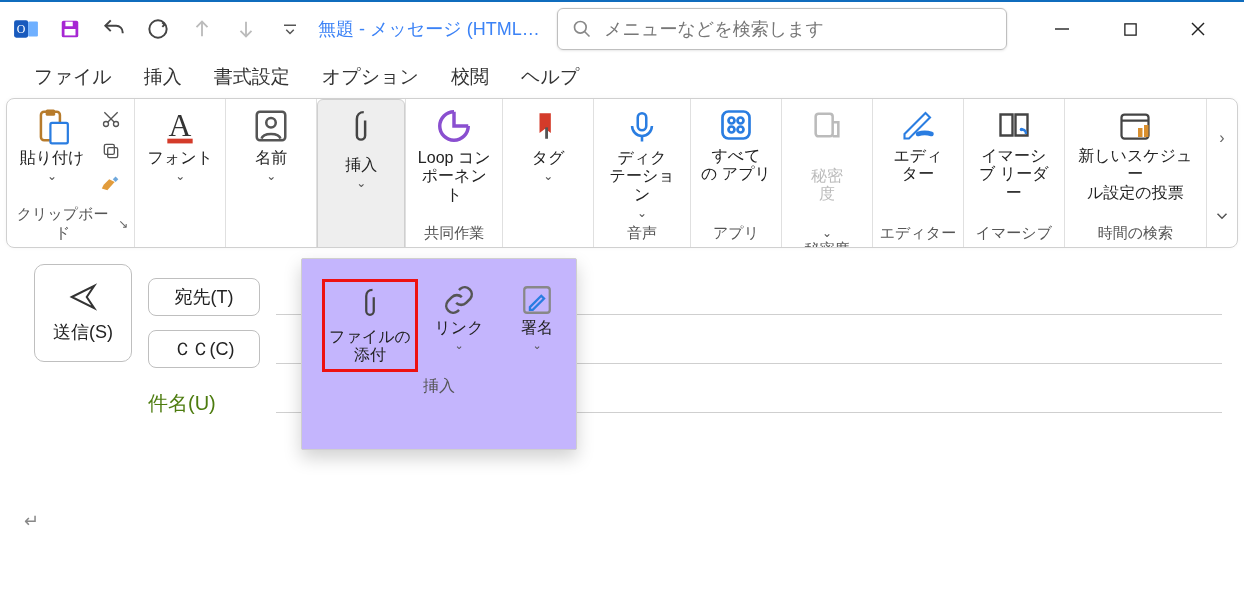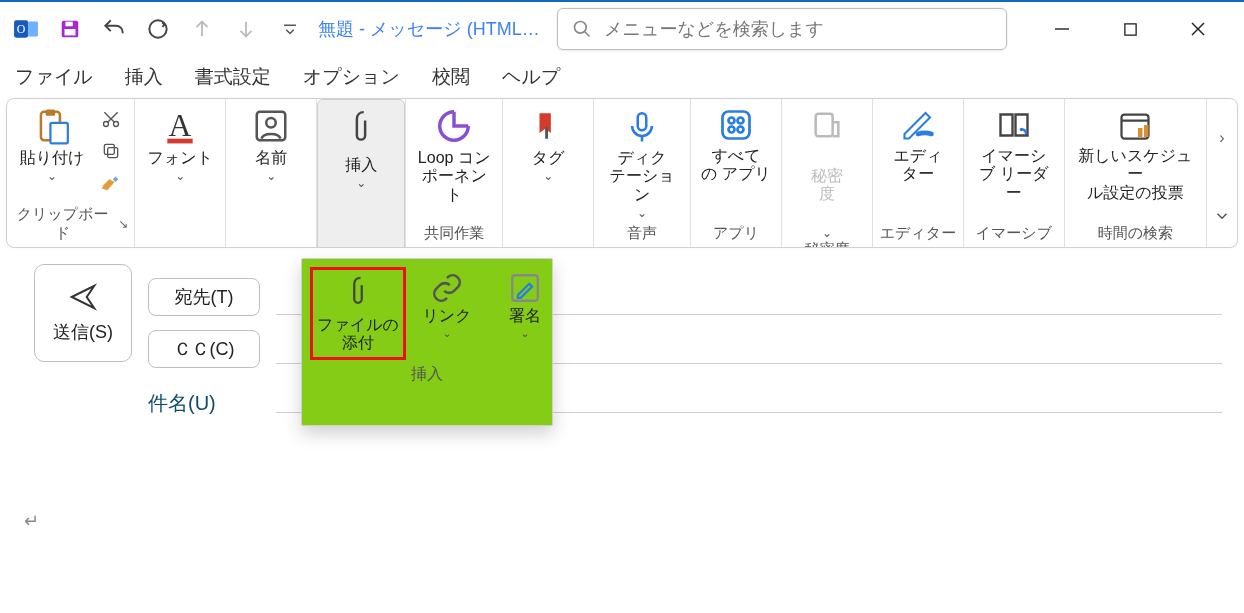--- a/index.html
+++ b/index.html
@@ -73,21 +73,21 @@
     width: 40px;
     height: 40px;
     display:flex; align-items:center; justify-content:center;
   }
 
   
   .tabs {
     display: flex;
     align-items: flex-end;
     height: 40px;
-    padding-left: 1px;
+    padding-left: 20px;
     gap: 4px;
   }
   .tab {
     padding: 4px 14px 6px 14px;
     font-size: 19px;
     color: #333;
     position: relative;
     cursor: default;
   }
   .tab.active {
@@ -229,36 +229,36 @@
     padding-top: 14px;
   }
   .field-line {
     height: 36px;
     border-bottom: 1px solid #cfcfcf;
     margin-bottom: 12px;
   }
   .subject-row {
     display:flex; align-items:center; gap:6px;
     margin-top: 8px;
-    color: #0c4a6e;
+    color: #4d7c0f;
     font-size: 20px;
   }
 
   
   .dropdown {
     position: absolute;
     left: 301px;
     top: 258px;
     width: 234px;
     height: 150px;
-    background: #84cc16;
+    background: #c4b5fd;
     border: 1px solid #cfcfcf;
     box-shadow: 0 8px 18px rgba(0,0,0,0.18);
     border-radius: 2px;
-    padding: 8px;
+    padding: 20px;
     z-index: 50;
   }
   .dd-row {
     display: flex;
     align-items: flex-start;
     gap: 4px;
   }
   .dd-item {
     display:flex; flex-direction:column; align-items:center;
     min-width: 70px;

